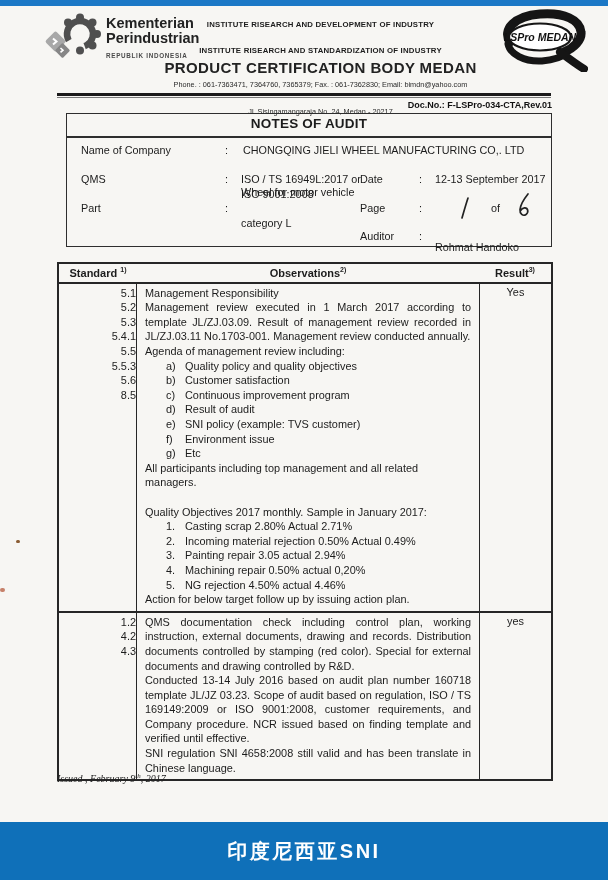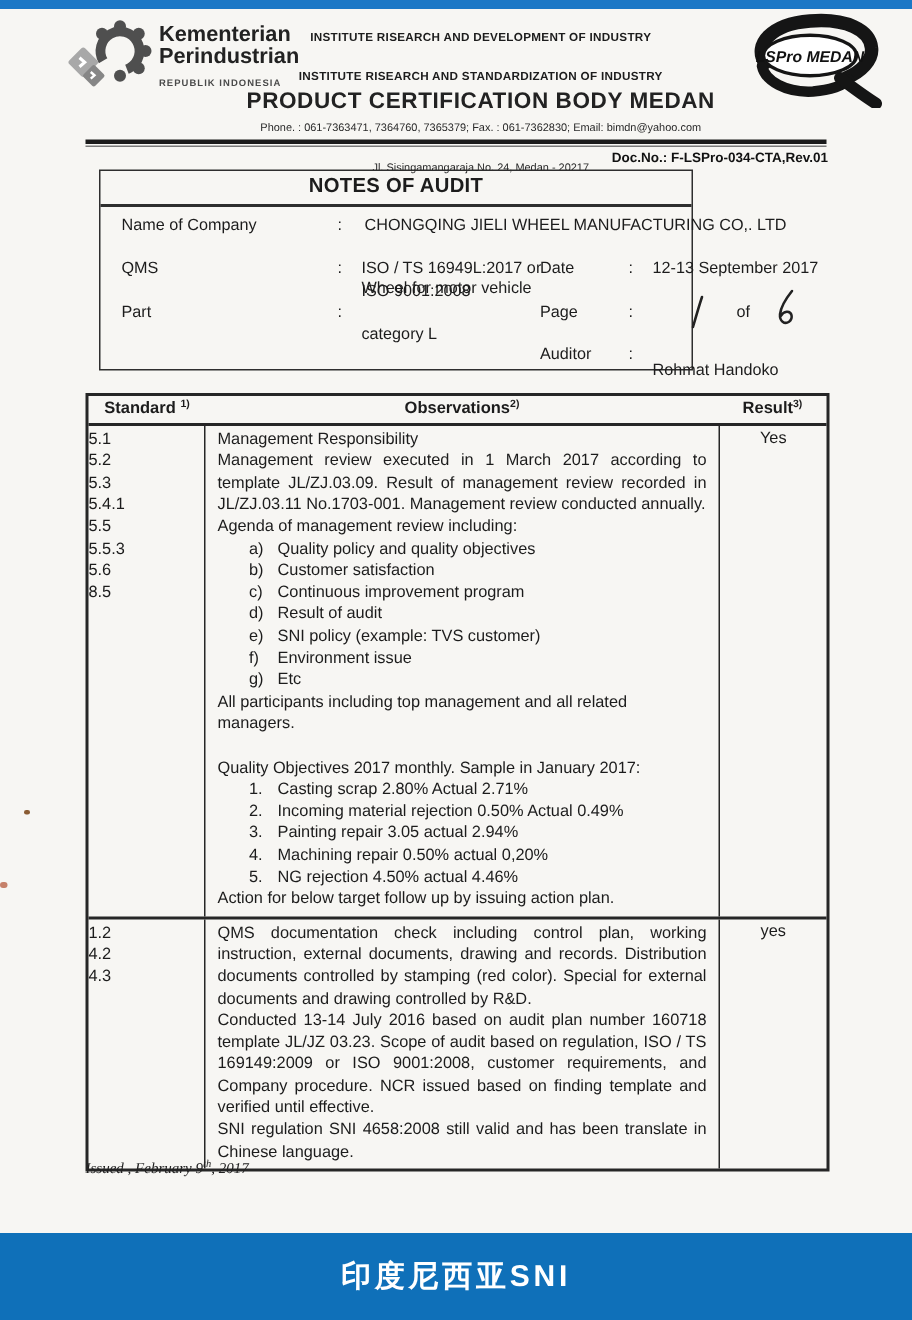--- a/index.html
+++ b/index.html
@@ -19,31 +19,31 @@
   .center-block{left:148px;top:20px;width:345px;text-align:center;}
   .center-block .o1,.center-block .o2{font-size:7.8px;font-weight:bold;letter-spacing:.2px;}
   .center-block .o2{margin-top:17px;}
   .center-block .o3{font-size:15px;font-weight:600;letter-spacing:.4px;margin-top:4px;color:#222;}
   .center-block .o4{font-size:7.3px;margin-top:4px;color:#2a2a2a;}
   .center-block .o5{font-size:7.3px;margin-top:18px;color:#2a2a2a;}
   .rule1{left:57px;top:93px;width:494px;height:3px;background:#1b1b1b;}
   .rule2{left:57px;top:97px;width:494px;height:1px;background:#7a7a7a;}
   .doc-no{left:57px;top:100px;width:495px;text-align:right;font-size:9px;font-weight:bold;color:#111;}
   
-  .info-box{left:66px;top:113px;width:396px;height:134px;border:1.5px solid #2e2e2e;box-sizing:border-box;}
+  .info-box{left:66px;top:113px;width:486px;height:134px;border:1.5px solid #2e2e2e;box-sizing:border-box;}
   .info-title{height:20px;border-bottom:2px solid #2e2e2e;text-align:center;font-weight:bold;font-size:13.5px;padding-top:2px;letter-spacing:.2px;}
   .f{position:absolute;font-size:10.8px;white-space:nowrap;}
   
   .audit-table{left:57px;top:262px;width:496px;border:2px solid #262626;box-sizing:border-box;background:transparent;}
   .t-head{display:grid;grid-template-columns:78px 1fr 72px;border-bottom:2px solid #262626;font-weight:bold;font-size:11px;}
   .t-head > div{padding:2px 0 3px 0;text-align:center;}
   .t-head sup{font-size:7px;}
   .t-row{display:grid;grid-template-columns:78px 1fr 72px;}
   .t-row + .t-row{border-top:2px solid #262626;}
-  .t-std{border-right:1.3px solid #262626;text-align:left;padding-top:2px;font-size:10.9px;}
+  .t-std{border-right:1.3px solid #262626;text-align:right;padding-top:2px;font-size:10.9px;}
   .std-item{line-height:14.6px;}
   .t-obs{padding:2px 8px 4px 8px;font-size:10.9px;line-height:14.6px;}
   .t-res{border-left:1.3px solid #262626;text-align:center;padding-top:2px;font-size:10.9px;}
   .obs-just{text-align:justify;}
   .obs-li{position:relative;padding-left:40px;}
   .obs-li .m{position:absolute;left:21px;}
   .obs-blank{height:14.6px;}
   
   .issued{left:57px;top:772px;font-family:"Liberation Serif",serif;font-style:italic;font-size:10px;color:#222;}
   .issued sup{font-size:7px;}

